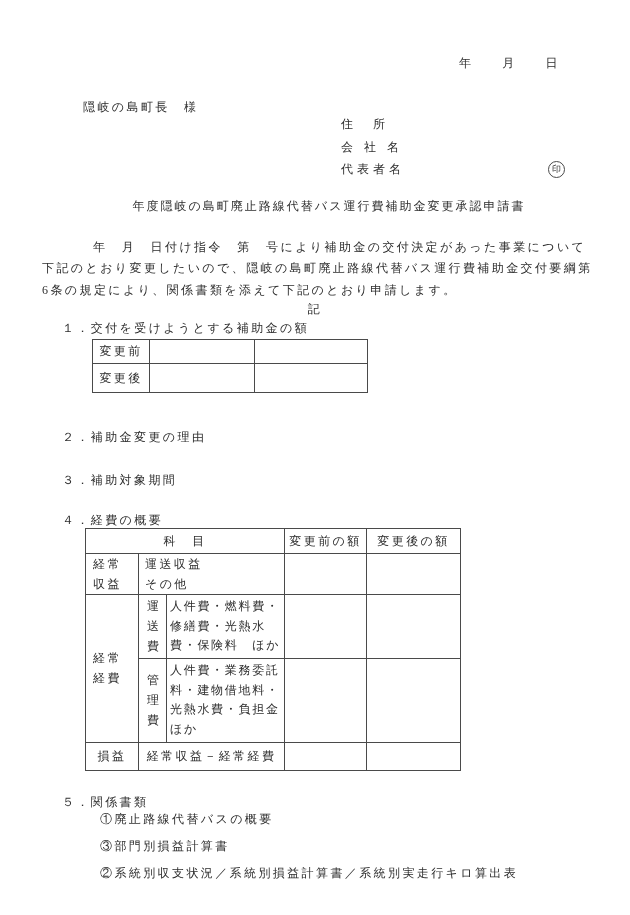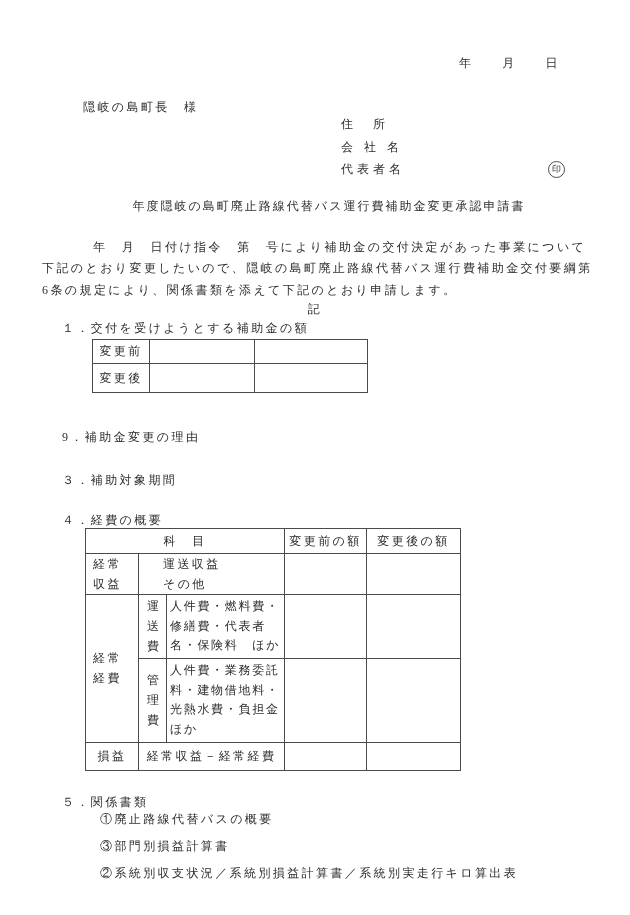--- a/index.html
+++ b/index.html
@@ -96,21 +96,21 @@
     line-height: 20px;
     text-align: right;
   }
   .detail-cell {
     text-align: left;
     padding: 2px 3px;
     letter-spacing: 1.7px;
     line-height: 19.5px;
     word-break: break-all;
   }
-  .rev-items-cell { text-align: left; padding-left: 24px; }
+  .rev-items-cell { text-align: left; padding-left: 6px; }
   .rev-items-cell div { line-height: 20px; }
 </style>
 </head>
 <body>
 
 <div class="page">
 
 
   <div class="abs date-line">年　　月　　日</div>
 
@@ -151,21 +151,21 @@
       </tr>
       <tr class="r3">
         <td>変更後</td>
         <td></td>
         <td></td>
       </tr>
     </tbody>
       </table>
   </div>
 
-  <div class="abs s2">9．補助金変更の理由</div>
+  <div class="abs s2">２．補助金変更の理由</div>
   <div class="abs s3">３．補助対象期間</div>
   <div class="abs s4">４．経費の概要</div>
 
   <div class="abs t2">
     <table>
       <colgroup>
         <col style="width:53px">
           <col style="width:28px">
           <col style="width:118px">
         <col style="width:82px">
@@ -184,21 +184,21 @@
           <div>その他</div>
         </td>
         <td></td>
         <td></td>
       </tr>
       <tr class="tra">
         <td rowspan="2" class="cat">経常経費</td>
         <td class="vert-cell">
           <div>運送費</div>
         </td>
-        <td class="detail-cell">人件費・燃料費・修繕費・代表者名・保険料　ほか</td>
+        <td class="detail-cell">人件費・燃料費・修繕費・光熱水費・保険料　ほか</td>
         <td></td>
         <td></td>
       </tr>
       <tr class="adm">
         <td class="vert-cell">
           <div>管理費</div>
         </td>
         <td class="detail-cell">人件費・業務委託料・建物借地料・光熱水費・負担金　ほか</td>
         <td></td>
         <td></td>

